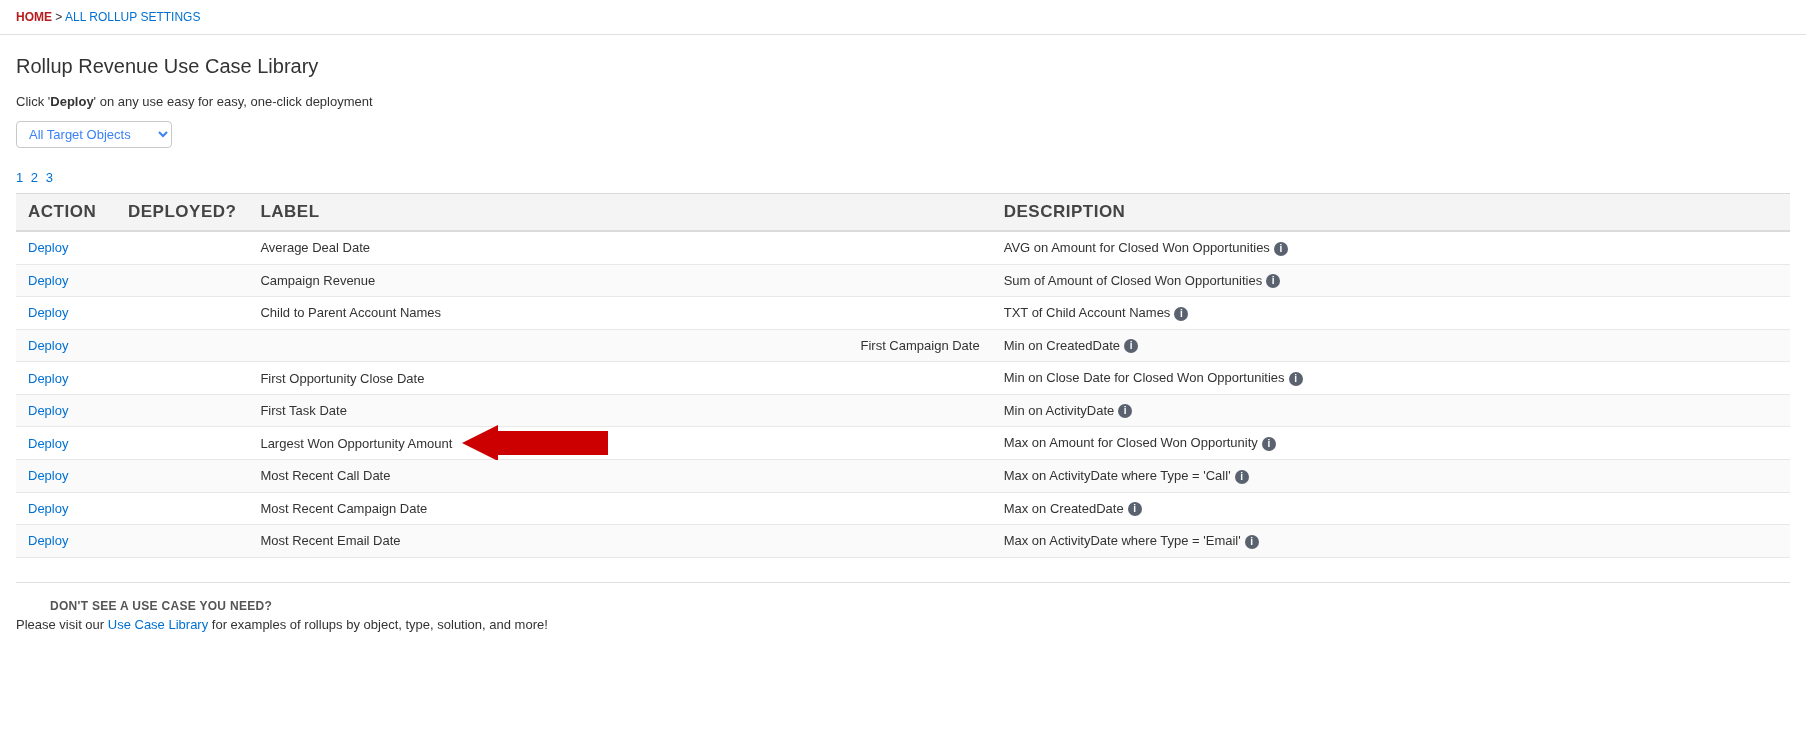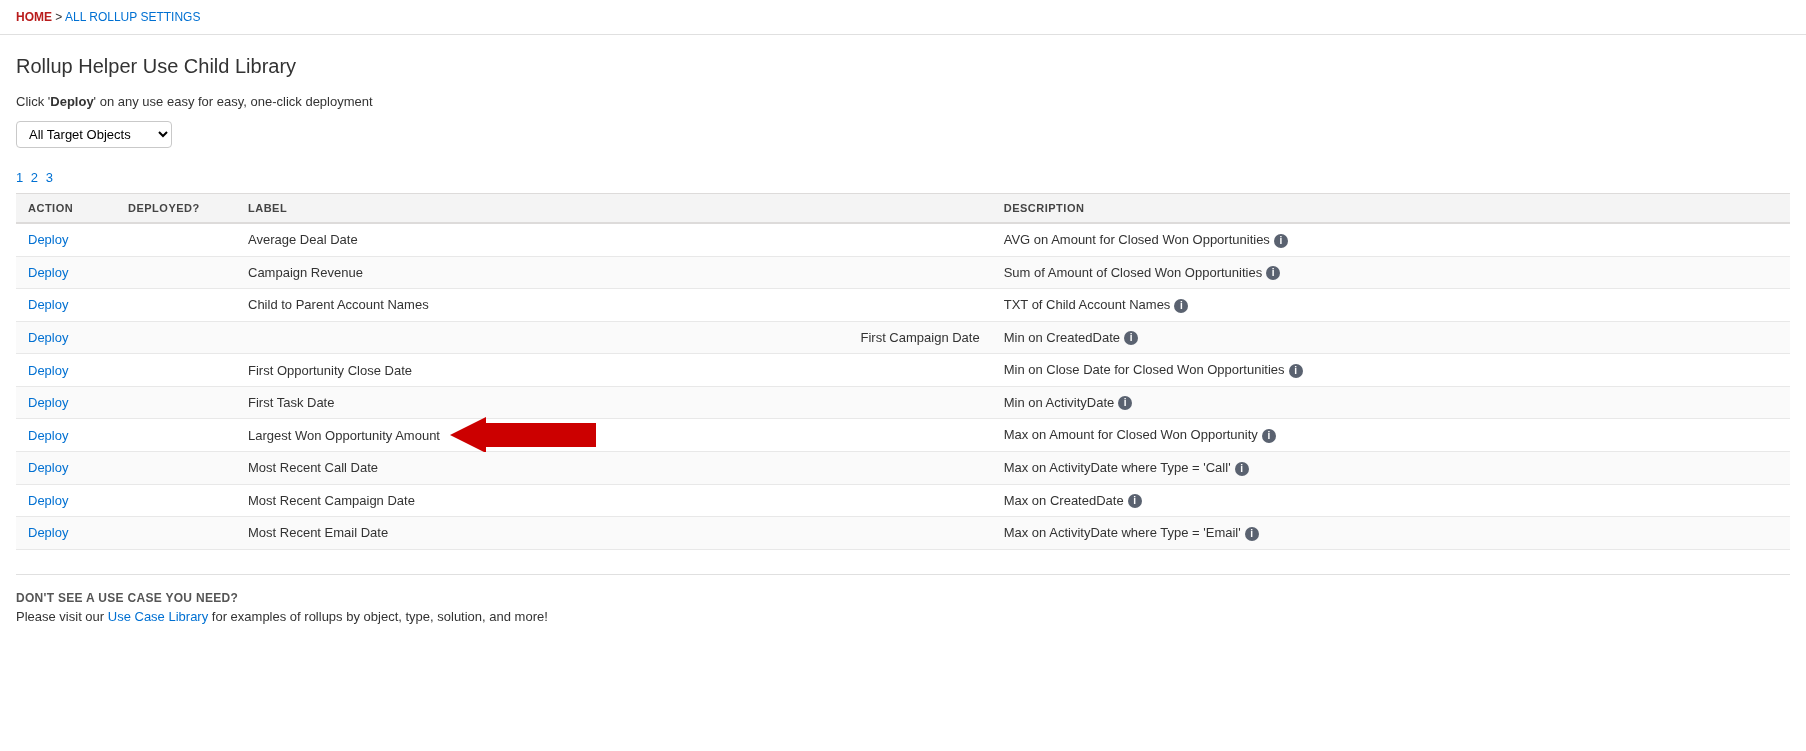--- a/index.html
+++ b/index.html
@@ -10,40 +10,40 @@
     .page-title { font-size: 20px; font-weight: 400; color: #333; margin-bottom: 16px; }
 
     .instruction { font-size: 13px; margin-bottom: 12px; color: #333; }
     .instruction strong { font-weight: 600; }
 
     .filter-select { 
       border: 1px solid #c9c9c9; 
       border-radius: 4px; 
       padding: 4px 24px 4px 8px; 
       font-size: 13px; 
-      color: #000000;
+      color: #3b82f6;
       background: #fff;
       appearance: auto;
       cursor: pointer;
       margin-bottom: 12px;
     }
 
     .pagination-info { font-size: 13px; margin-bottom: 4px; }
     .pagination-info .show-all { color: #0070d2; text-decoration: none; cursor: pointer; margin-left: 6px; }
     .page-links { font-size: 13px; margin-bottom: 0; }
     .page-links a { color: #0070d2; text-decoration: none; margin-right: 4px; }
 
     .data-table { width: 100%; border-collapse: collapse; margin-top: 8px; }
     .data-table th { 
       background: #f4f4f4; 
       border-top: 1px solid #dddbda; 
       border-bottom: 2px solid #dddbda;
       padding: 8px 12px; 
       text-align: left; 
-      font-size: 11px; 
+      font-size: 17px; 
       font-weight: 700; 
       color: #444;
       letter-spacing: 0.5px;
     }
     .data-table td { 
       padding: 8px 12px; 
       border-bottom: 1px solid #e8e8e8; 
       font-size: 13px;
       color: #333;
       vertical-align: middle;
@@ -69,34 +69,34 @@
     .row-with-arrow { position: relative; }
     .table-wrapper { position: relative; }
 
     .footer-section { 
       margin-top: 24px; 
       padding-top: 16px; 
       border-top: 1px solid #e0e0e0;
       font-size: 13px; 
       color: #333; 
     }
-    .footer-section .footer-title { font-weight: 600; font-size: 12px; color: #555; margin-bottom: 4px; letter-spacing: 0.3px; }
+    .footer-section .footer-title { font-weight: 600; font-size: 12px; color: #555; margin-bottom: 4px; letter-spacing: 0.3px; margin-left: 34px; }
     .footer-section a { color: #0070d2; text-decoration: none; }
   </style>
 </head>
 <body>
 
 <div>
   <span style="padding: 10px 16px; font-size: 12px; border-bottom: 1px solid #e0e0e0; display: block;">
     <a style="color: #b91c1c; text-decoration: none; font-weight: bold;">HOME</a><span> &gt; </span><span style="color: #0070d2;">ALL ROLLUP SETTINGS</span>
   </span>
 </div>
 
 <div class="page-container">
-  <h1 class="page-title">Rollup Helper Use Child Library</h1>
+  <h1 class="page-title">Rollup Revenue Use Case Library</h1>
 
   <p class="instruction">
     <span>Click '</span><strong>Deploy</strong><span>' on any use easy for easy, one-click deployment</span>
   </p>
 
   <div style="margin-bottom: 10px;">
     <select class="filter-select">
       <option>All Target Objects</option>
       <option>Account</option>
       <option>Contact</option>

